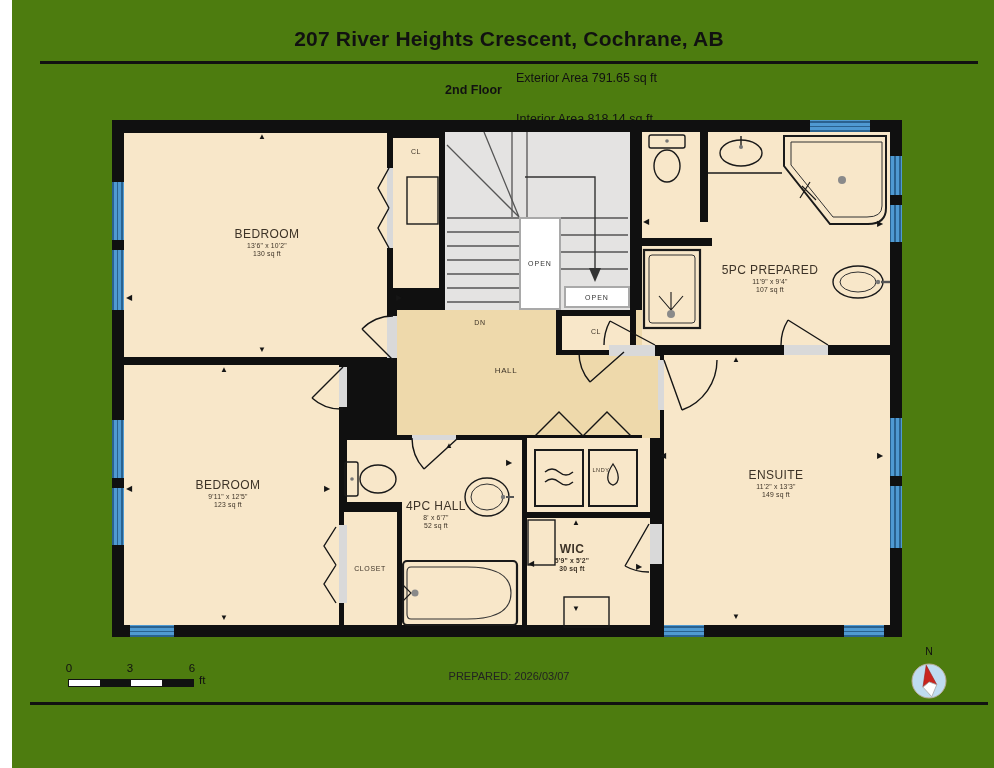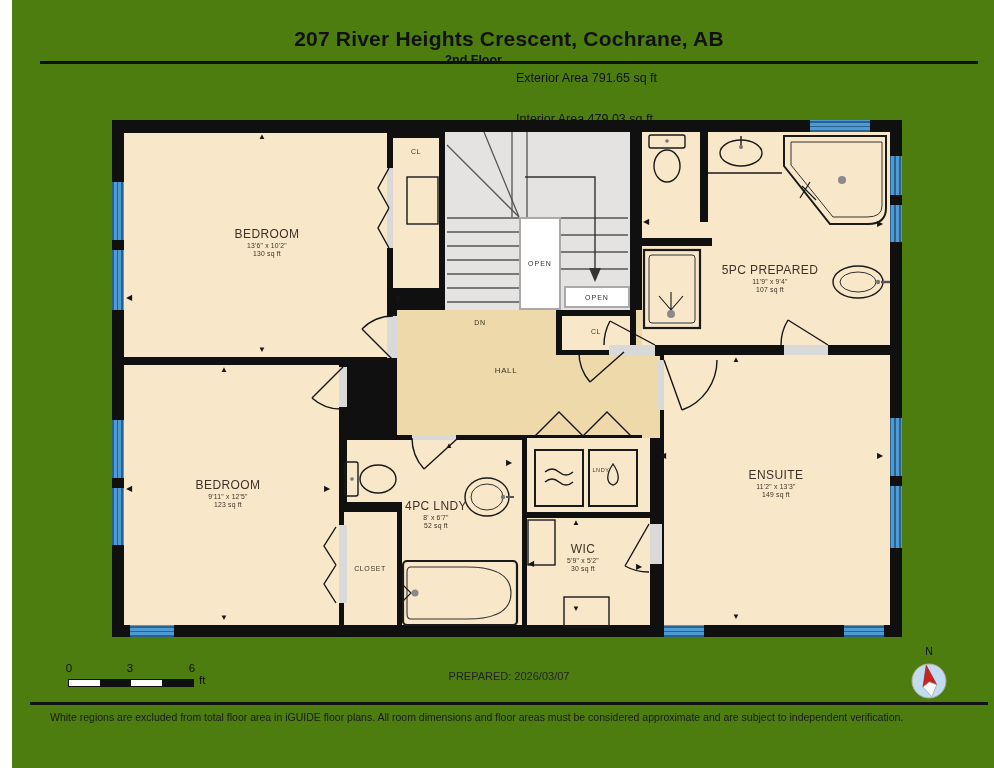--- a/index.html
+++ b/index.html
@@ -1,21 +1,21 @@
 <!DOCTYPE html>
 <html><head>
 <meta charset="utf-8">
 <style>
   html,body{margin:0;padding:0;background:#fff;}
   #page{position:relative;width:994px;height:768px;background:#4d7c0f;overflow:hidden;
         font-family:"Liberation Sans",sans-serif;color:#111;margin-left:12px;}
   .abs{position:absolute;}
   #title{top:27px;left:0;width:994px;text-align:center;font-size:21px;font-weight:bold;letter-spacing:.2px;}
   #title-rule{top:61px;left:28px;width:938px;height:3px;background:#111;}
-  #floor-label{top:53px;left:300px;width:190px;text-align:right;font-weight:bold;font-size:12.5px;}
+  #floor-label{top:83px;left:300px;width:190px;text-align:right;font-weight:bold;font-size:12.5px;}
   #floor-stats{top:68px;left:504px;font-size:12.5px;line-height:20.5px;white-space:pre;}
   
   #plan{top:120px;left:100px;width:790px;height:517px;background:#101010;}
   .room{position:absolute;background:#f8e7c9;}
   .hall{position:absolute;background:#eed9ab;}
   .stairs{position:absolute;background:#e4e3e2;}
   .gap{position:absolute;background:#d9d9d9;}
   .wall{position:absolute;background:#101010;}
   .openbox{position:absolute;background:#fff;border:2px solid #a9a9a9;display:flex;align-items:center;justify-content:center;
            font-size:7px;letter-spacing:1px;color:#333;}
@@ -39,21 +39,21 @@
 </style>
 </head>
 <body>
 
 <div id="page">
 
   <div id="title" class="abs">207 River Heights Crescent, Cochrane, AB</div>
   <div id="title-rule" class="abs"></div>
   <div id="floor-label" class="abs">2nd Floor</div>
   <div id="floor-stats" class="abs"><span>Exterior Area 791.65 sq ft</span><br>
-<span>Interior Area 479.03 sq ft</span><br>
+<span>Interior Area 818.14 sq ft</span><br>
 <span>Excluded Area 7.68 sq ft</span></div>
 
   <div id="plan" class="abs">
 
     <div class="room" style="left:12px;top:13px;width:263px;height:224px;"></div>
     <div class="room" style="left:12px;top:245px;width:215px;height:260px;"></div>
     <div class="room" style="left:530px;top:12px;width:248px;height:213px;"></div>
     <div class="room" style="left:552px;top:235px;width:226px;height:270px;"></div>
     <div class="hall" style="left:285px;top:190px;width:245px;height:125px;"></div>
     <div class="hall" style="left:530px;top:236px;width:18px;height:82px;"></div>
@@ -192,25 +192,25 @@
       <span class="nm">5PC PREPARED</span>
         <span class="dm">11'9" x 9'4"</span>
         <span class="ar">107 sq ft</span>
     </div>
     <div class="room-label" style="left:664px;top:363px;">
       <span class="nm">ENSUITE</span>
         <span class="dm">11'2" x 13'3"</span>
         <span class="ar">149 sq ft</span>
     </div>
     <div class="room-label" style="left:324px;top:394px;">
-      <span class="nm">4PC LNDY</span>
+      <span class="nm">4PC HALL</span>
         <span class="dm">8' x 6'7"</span>
         <span class="ar">52 sq ft</span>
     </div>
-    <div class="room-label" style="left:471px;top:437px;">
+    <div class="room-label" style="left:460px;top:437px;font-weight:bold;">
       <span class="nm">WIC</span>
         <span class="dm">5'9" x 5'2"</span>
         <span class="ar">30 sq ft</span>
     </div>
     <div class="tiny-label" style="left:370px;top:250px;font-size:8px;padding-left:48px;">HALL</div>
     <div class="tiny-label" style="left:368px;top:202px;">DN</div>
     <div class="tiny-label" style="left:304px;top:31px;">CL</div>
     <div class="tiny-label" style="left:484px;top:211px;">CL</div>
     <div class="tiny-label" style="left:258px;top:448px;">CLOSET</div>
     <div class="tiny-label" style="left:489px;top:350px;font-size:5.5px;">LNDY</div>
@@ -255,14 +255,13 @@
   <svg id="compass" class="abs" width="44" height="62" viewBox="0 0 44 62">
     <text x="22" y="12" text-anchor="middle" font-size="10.5" fill="#111" font-family="Liberation Sans, sans-serif">N</text>
     <circle cx="22" cy="38" r="17" fill="#bfdcf0" stroke="#b9ac94" stroke-width="1"></circle>
     <g transform="rotate(-10 22 38)">
       <polygon points="22,22 15,43 22,39 29,43" fill="#c9251f" stroke="#9a1c17" stroke-width="0.6"></polygon>
       <polygon points="15,43 22,39 29,43 22,54" fill="#ffffff" stroke="#aaa" stroke-width="0.8"></polygon>
     </g>
   </svg>
 
   <div id="bottom-rule" class="abs"></div>
-  <div id="disclaimer" class="abs">White regions are excluded from total floor area in iGUIDE floor plans. All room dimensions and floor areas must be considered approximate and are subject to independent verification.</div>
 </div>
 
 </body></html>

